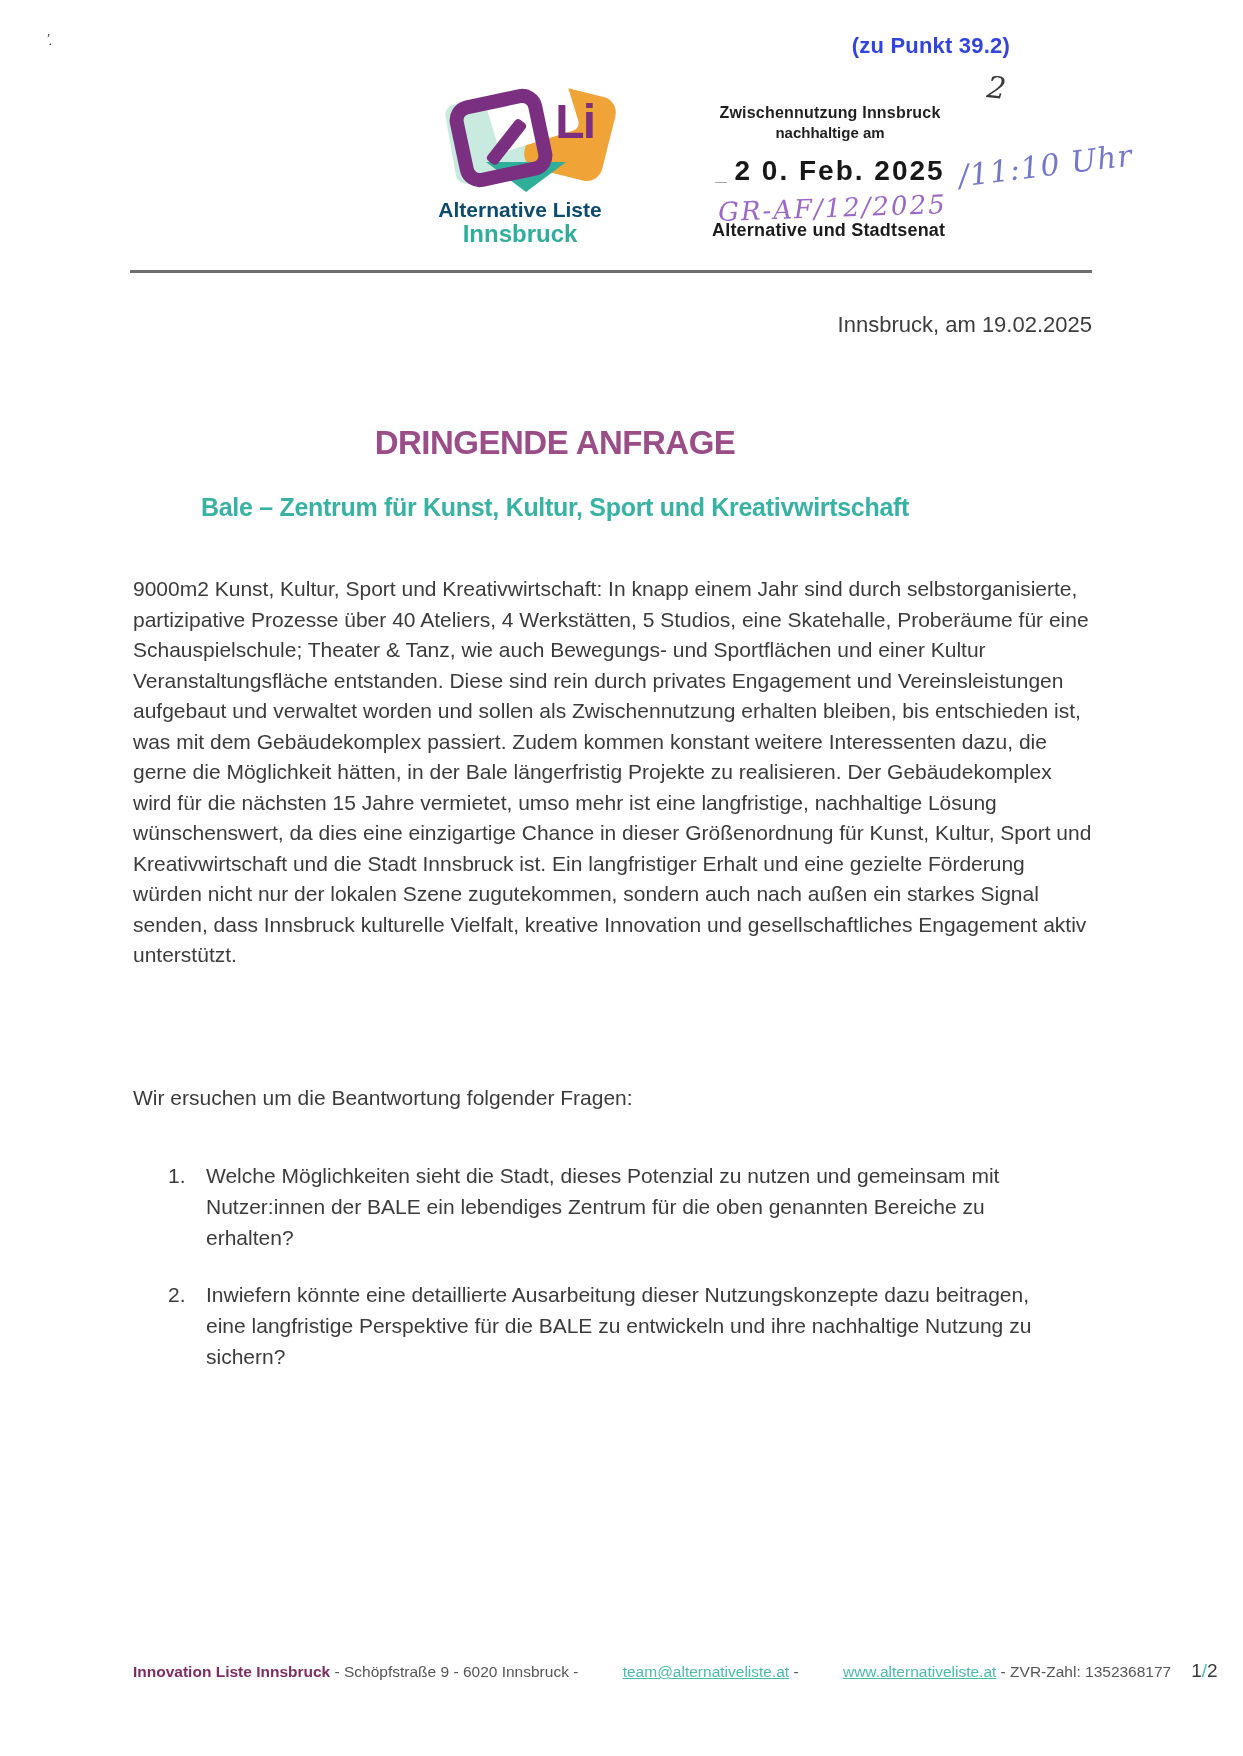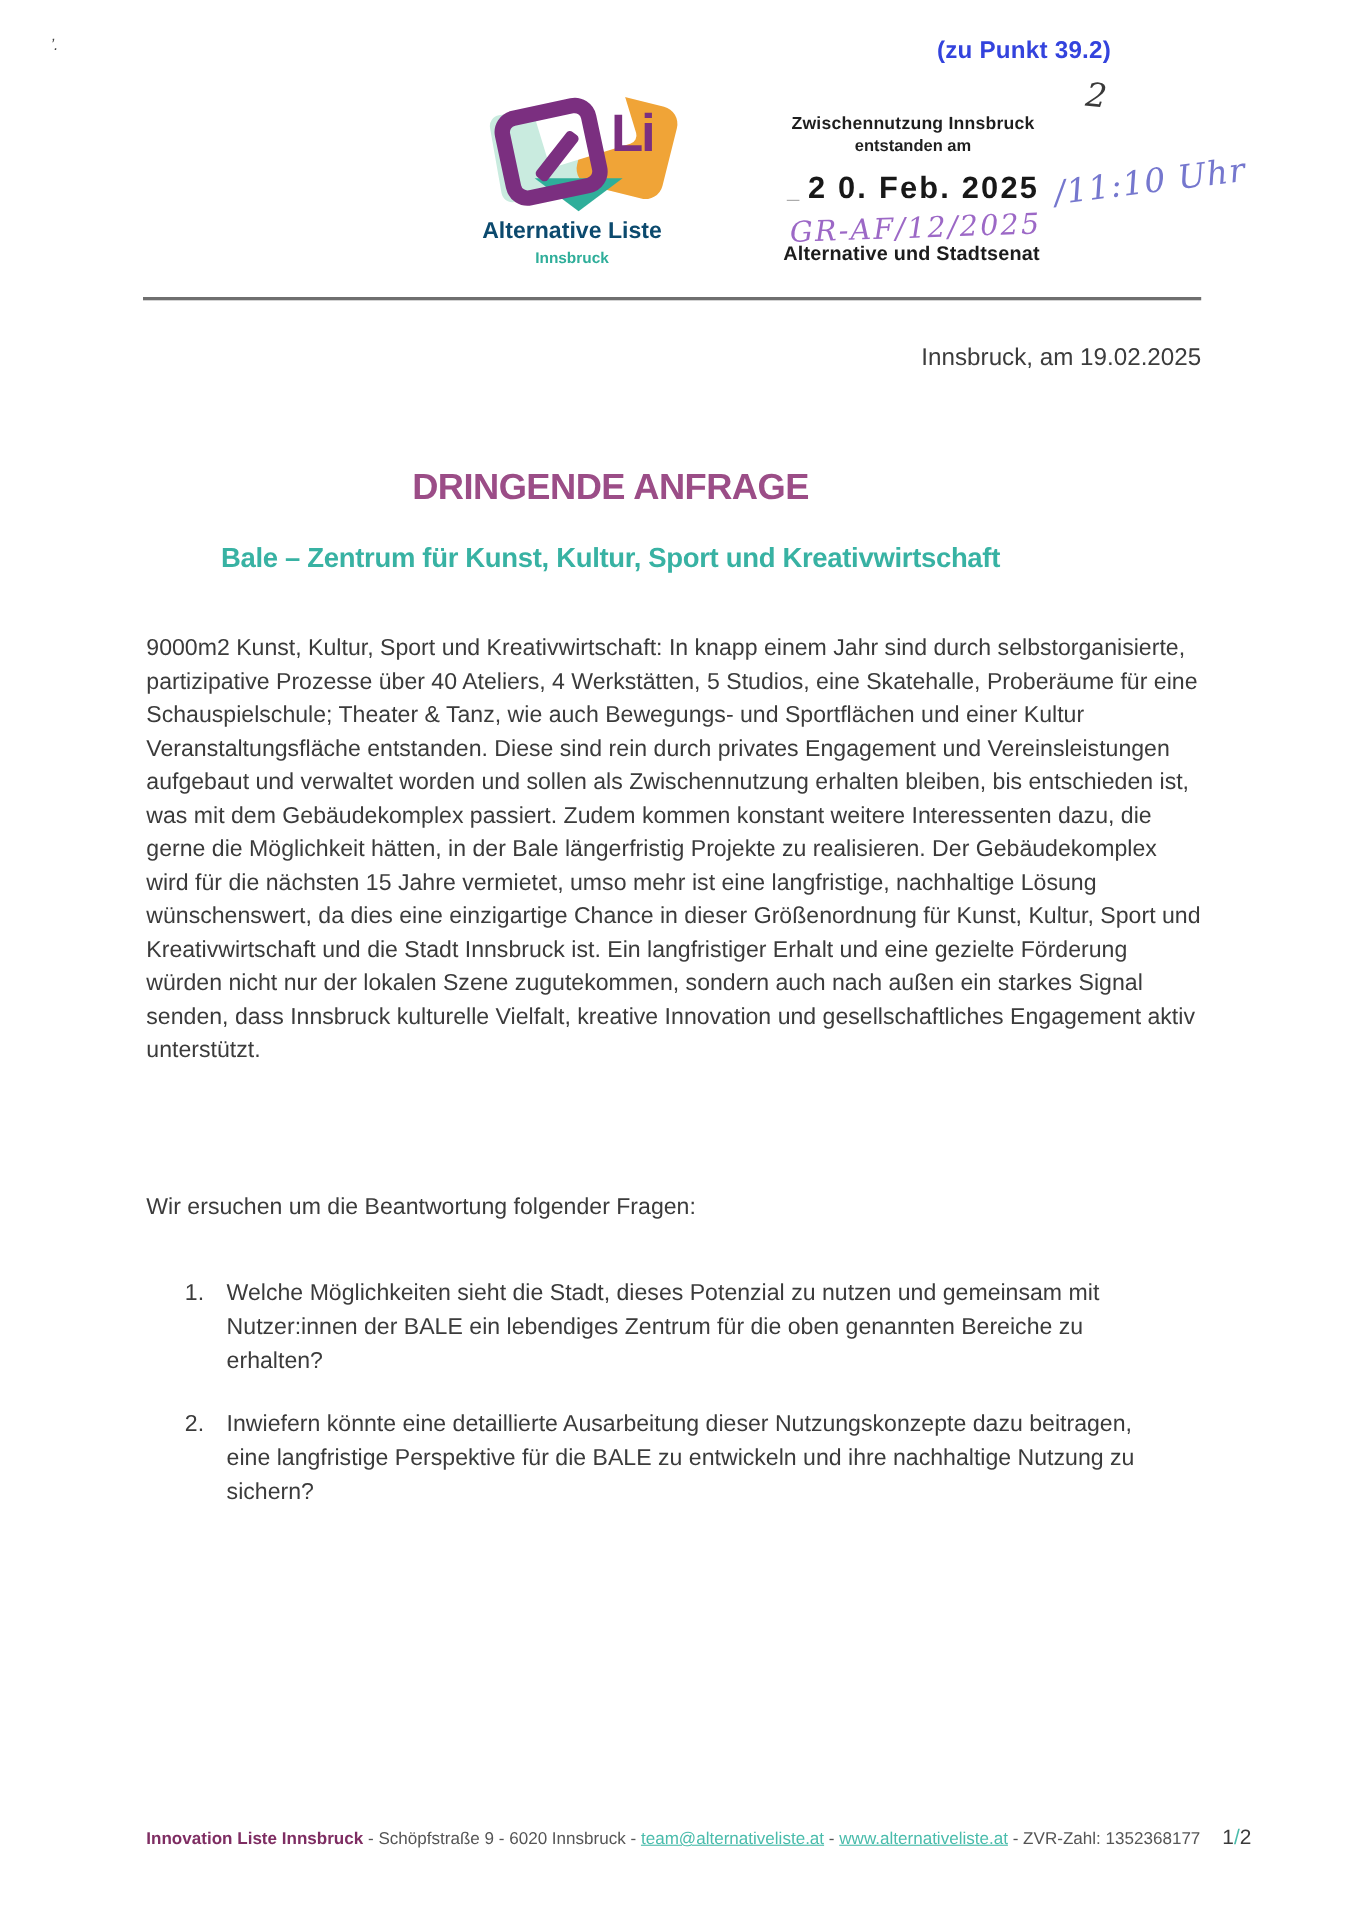--- a/index.html
+++ b/index.html
@@ -17,21 +17,21 @@
   .logo { position:absolute; left:438px; top:84px; width:172px; height:112px; }
   .logo-mint   { position:absolute; left:12px; top:14px; width:92px; height:80px; background:#c9ebdf; border-radius:10px; transform:rotate(-10deg); }
   .logo-orange { position:absolute; right:0px; top:6px; width:80px; height:86px; background:#f0a437; border-radius:16px; transform:rotate(14deg); }
   .logo-white  { position:absolute; left:52px; top:0px; width:84px; height:58px; background:#ffffff; border-radius:8px; transform:rotate(-17deg); }
   .logo-tri    { position:absolute; left:48px; top:78px; width:0; height:0; border-left:40px solid transparent; border-right:40px solid transparent; border-top:30px solid #2fae9a; }
   .logo-frame  { position:absolute; left:16px; top:10px; width:94px; height:88px; border:14px solid #7b2f80; border-radius:20px; transform:rotate(-12deg); background:transparent; }
   .logo-diag   { position:absolute; left:62px; top:32px; width:13px; height:52px; background:#7b2f80; transform:rotate(38deg); border-radius:4px; }
   .logo-letters{ position:absolute; right:16px; top:10px; color:#7b2f80; font-weight:bold; font-size:48px; letter-spacing:-2px; }
   .logo-caption { position:absolute; left:380px; top:198px; width:280px; text-align:center; line-height:24px; }
   .logo-caption .l1 { color:#0c4a6e; font-weight:bold; font-size:21px; }
-  .logo-caption .l2 { color:#2fae9a; font-weight:bold; font-size:14px; }
+  .logo-caption .l2 { color:#2fae9a; font-weight:bold; font-size:24px; }
 
   
   .stamp { position:absolute; left:700px; top:104px; width:260px; text-align:center; color:#1f1f1f; }
   .stamp .s1 { font-weight:bold; font-size:16px; letter-spacing:0.2px; }
   .stamp .s2 { font-weight:bold; font-size:15px; margin-top:2px; }
   .stamp .daterow { position:relative; margin-top:14px; white-space:nowrap; }
   .stamp .dash { color:#8a8a8a; font-size:20px; font-weight:bold; margin-right:8px; }
   .stamp .date { font-weight:bold; font-size:28px; letter-spacing:2px; color:#181818; }
   .hand-time { position:absolute; left:958px; top:148px; color:#7577ce; font-size:30px; font-family:"DejaVu Serif", serif; font-style:italic; transform:rotate(-7deg); white-space:nowrap; letter-spacing:1px; }
   .hand-ref  { position:absolute; left:718px; top:193px; color:#9c68c6; font-size:26px; font-family:"DejaVu Serif", serif; font-style:italic; transform:rotate(-2deg); white-space:nowrap; letter-spacing:2px; }
@@ -48,21 +48,21 @@
   .prompt { position:absolute; left:133px; top:1086px; width:959px; color:#3b3b3b; font-size:21px; }
 
   .questions { position:absolute; left:168px; top:1160px; width:905px; color:#3b3b3b; font-size:21px; line-height:31px; }
   .q-item { display:flex; margin-bottom:26px; }
   .q-num { width:38px; flex:0 0 38px; }
   .q-text { flex:1; }
 
   .footer { position:absolute; left:133px; top:1660px; width:964px; display:flex; align-items:baseline; justify-content:space-between; }
   .footer-line { font-size:15.5px; color:#555; white-space:nowrap; }
   .footer-line .org { color:#7e2d62; font-weight:bold; }
-  .footer-line a { color:#49bcab; text-decoration:underline; }
+  .footer-line a { color:#49bcab; text-decoration:underline;margin-left:40px; }
   .page-num { font-size:19px; color:#3a3a3a; margin-left:20px; }
   .page-num .slash { color:#49bcab; }
 </style>
 </head>
 <body>
 
 <div class="page">
 
   <span class="artifact">ʼ.</span>
 
@@ -78,21 +78,21 @@
     <div class="logo-diag"></div>
     <div class="logo-letters">Li</div>
   </div>
   <div class="logo-caption">
     <div class="l1">Alternative Liste</div>
     <div class="l2">Innsbruck</div>
   </div>
 
   <div class="stamp">
     <div class="s1">Zwischennutzung Innsbruck</div>
-    <div class="s2">entstanden am</div>
+    <div class="s2">nachhaltige am</div>
     <div class="daterow">
       <span class="dash">_</span><span class="date">2 0. Feb. 2025</span>
     </div>
   </div>
   <div class="hand-time">/11:10 Uhr</div>
   <div class="hand-ref">GR-AF/12/2025</div>
   <div class="stamp-office">Alternative und Stadtsenat</div>
 
   <div class="rule"></div>
 

